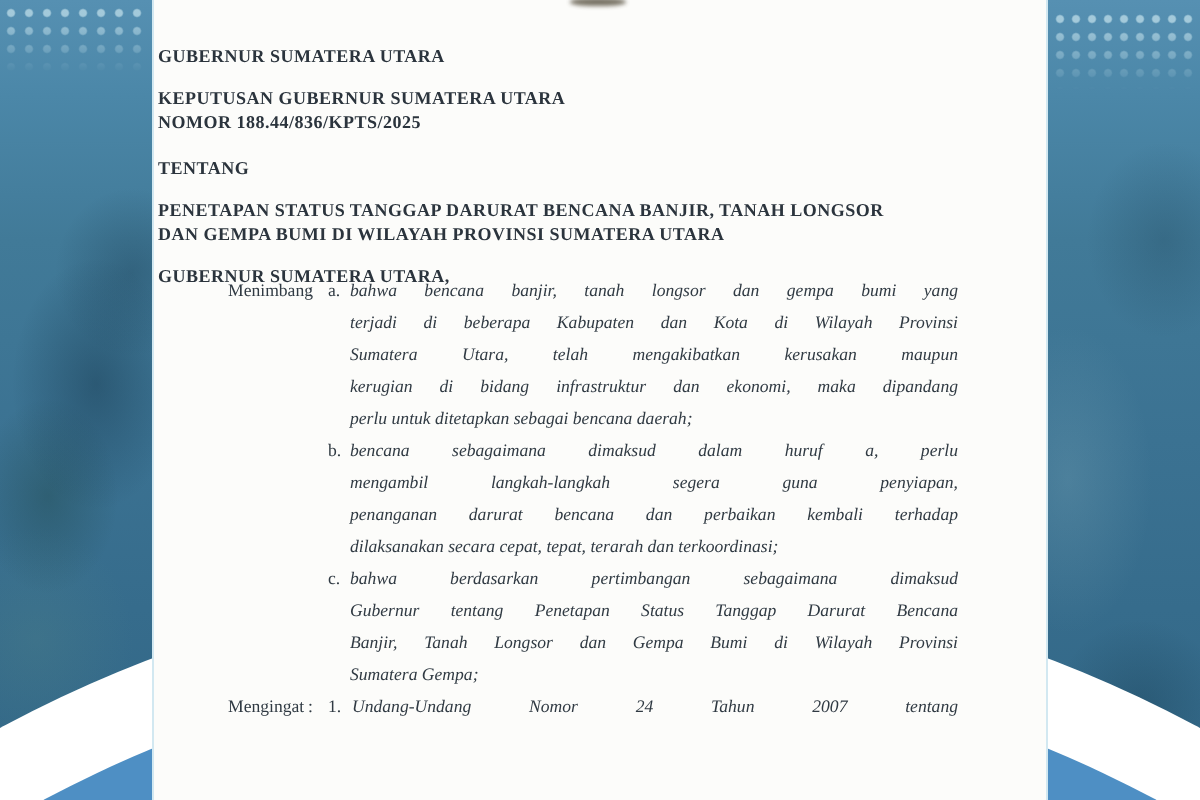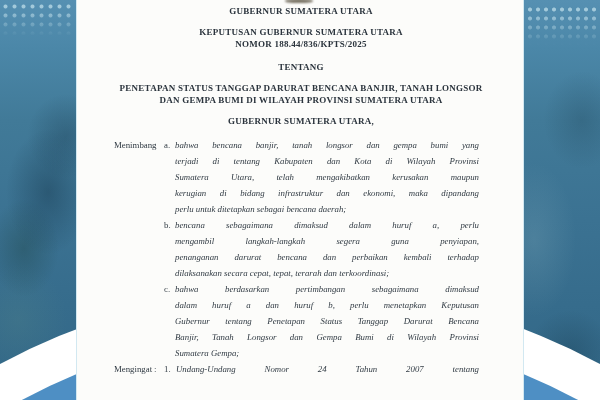--- a/index.html
+++ b/index.html
@@ -47,23 +47,24 @@
     border-right:1px solid rgba(205,230,240,.9);
     box-sizing:border-box;
     color:#2e3840;
   }
   .emblem-remnant {
     position:absolute; left:285px; top:-1px; width:28px; height:4px;
     background:#585140; border-radius:45%; filter:blur(1px); opacity:.8;
   }
   
   .hline {
-    position:absolute; left:2px; right:0; text-align:center;
+    position:absolute; left:2px; right:0; text-align:left;
     font-weight:700; font-size:9px; line-height:12px; letter-spacing:.25px;
     color:#2b343d;
+    margin-top:17px;
   }
   .h-org        { top:5px; }
   .h-decree     { top:26px; }
   .h-number     { top:38px; }
   .h-tentang    { top:61px; }
   .h-title      { top:83px; line-height:11.5px; }
   .h-salutation { top:115px; }
   
   .doc-body {
     position:absolute; left:37px; right:44px; top:137px;
@@ -107,40 +108,39 @@
     <div class="doc-body">
 
       <div class="clause">
         <span class="clause-label">Menimbang</span>
         <span class="clause-colon">:</span>
         <div class="clause-items">
           <div class="clause-item">
             <span class="item-letter">a.</span>
             <div class="jlines">
                 <div>bahwa bencana banjir, tanah longsor dan gempa bumi yang</div>
-                <div>terjadi di tentang Kabupaten dan Kota di Wilayah Provinsi</div>
+                <div>terjadi di beberapa Kabupaten dan Kota di Wilayah Provinsi</div>
                 <div>Sumatera Utara, telah mengakibatkan kerusakan maupun</div>
                 <div>kerugian di bidang infrastruktur dan ekonomi, maka dipandang</div>
                 <div>perlu untuk ditetapkan sebagai bencana daerah;</div>
               </div>
           </div>
           <div class="clause-item">
             <span class="item-letter">b.</span>
             <div class="jlines">
                 <div>bencana sebagaimana dimaksud dalam huruf a, perlu</div>
                 <div>mengambil langkah-langkah segera guna penyiapan,</div>
                 <div>penanganan darurat bencana dan perbaikan kembali terhadap</div>
                 <div>dilaksanakan secara cepat, tepat, terarah dan terkoordinasi;</div>
               </div>
           </div>
           <div class="clause-item">
             <span class="item-letter">c.</span>
             <div class="jlines">
                 <div>bahwa berdasarkan pertimbangan sebagaimana dimaksud</div>
-                <div>dalam huruf a dan huruf b, perlu menetapkan Keputusan</div>
                 <div>Gubernur tentang Penetapan Status Tanggap Darurat Bencana</div>
                 <div>Banjir, Tanah Longsor dan Gempa Bumi di Wilayah Provinsi</div>
                 <div>Sumatera Gempa;</div>
               </div>
           </div>
         </div>
       </div>
 
       <div class="clause">
         <span class="clause-label">Mengingat</span>

